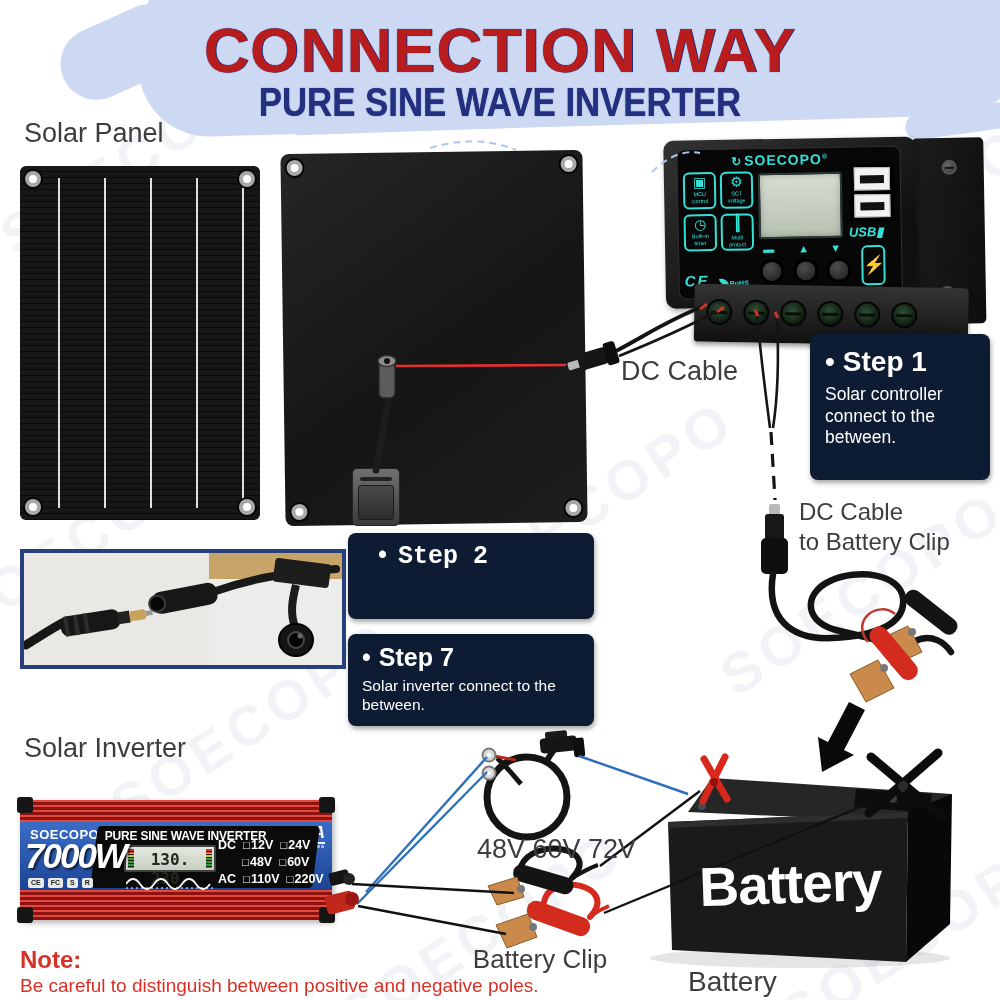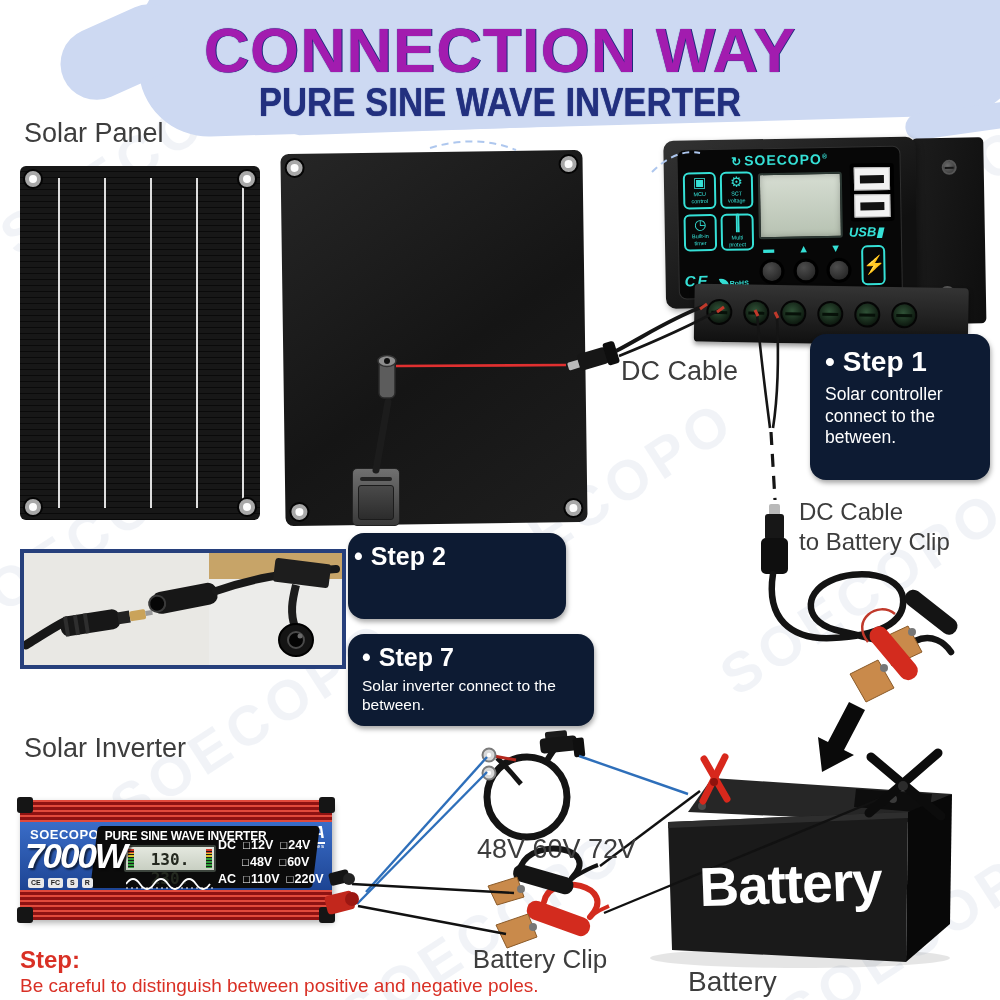--- a/index.html
+++ b/index.html
@@ -13,21 +13,21 @@
         font-size:56px; transform:rotate(-33deg); white-space:nowrap; }
   .wm.blue { color:#b9cdf0; opacity:.5; }
 
   
   .brush { position:absolute; background:#cdd9f2; }
   #brush-main { left:138px; top:-42px; width:886px; height:168px; border-radius:70px; transform:rotate(-1.6deg); }
   #brush-2 { left:288px; top:106px; width:440px; height:22px; border-radius:12px; transform:rotate(-2deg); }
   #brush-3 { left:58px; top:16px; width:130px; height:72px; border-radius:44px; transform:rotate(-24deg); }
   #brush-4 { left:905px; top:108px; width:110px; height:26px; border-radius:14px; transform:rotate(-8deg); }
   #main-title { left:0; right:0; top:14px; text-align:center; font-size:63px; font-weight:900;
-     color:#a21caf; letter-spacing:1px; text-shadow:0 0 1px #1e2e7e, 1px 0 0 #1e2e7e; }
+     color:#b91c1c; letter-spacing:1px; text-shadow:0 0 1px #1e2e7e, 1px 0 0 #1e2e7e; }
   #sub-title { left:0; right:0; top:82px; text-align:center; font-size:37px; font-weight:900;
      color:#22307f; letter-spacing:0px; transform:scaleX(.94) scaleY(1.08); text-shadow:0 0 1px #22307f; }
 
   .gray-label { position:absolute; color:#3d3d3d; }
 
   
   #panel-front { left:20px; top:166px; width:240px; height:354px; border-radius:6px;
      background:repeating-linear-gradient(180deg,#171717 0 5px,#0a0a0a 5px 6px),#101010; }
   .pline { position:absolute; top:12px; bottom:12px; width:2px; background:#e9e9e9; opacity:.95; }
   .grommet { position:absolute; width:16px; height:16px; border-radius:50%;
@@ -76,29 +76,29 @@
   #rohs { position:absolute; left:40px; top:128px; font-size:7px; font-weight:bold; }
   .leaf { display:inline-block; width:9px; height:9px; background:#35e0d6;
      border-radius:0 9px 0 9px; transform:rotate(-12deg); margin-right:1px; vertical-align:-1px; }
   #ctl-terminals { position:absolute; left:28px; top:150px; width:274px; height:58px; border-radius:4px;
      background:linear-gradient(#343434,#101010); transform:rotate(2deg); box-shadow:0 3px 5px rgba(0,0,0,.4); }
   .term { position:absolute; top:15px; width:26px; height:26px; border-radius:50%;
      background:radial-gradient(circle at 45% 40%, #2f5136,#0d180f 75%); border:2px solid #050505; }
   .term::after { content:""; position:absolute; left:3px; top:10px; width:16px; height:3px; background:#061008; }
 
   
-  .step-box { position:absolute; background:#0d1b33; border-radius:16px; color:#fff;
+  .step-box { position:absolute; background:#0d1b33; border-radius:8px; color:#fff;
      box-shadow:1px 3px 5px rgba(0,0,0,.35); padding:12px 15px; }
   .step-title { font-weight:800; }
   .step-bullet { margin-right:8px; }
   .step-text { margin-top:6px; line-height:1.24; }
   #step1 { left:810px; top:334px; width:180px; height:146px; }
   #step1 .step-title { font-size:28px; }
   #step1 .step-text { font-size:17.5px; }
-  #step2 { left:348px; top:533px; width:218px; height:86px; padding:9px 6px; }
+  #step2 { left:348px; top:533px; width:246px; height:86px; padding:9px 27px;font-family:Liberation Mono, monospace; }
   #step3 { left:348px; top:634px; width:246px; height:92px; padding:9px 14px; }
   #step2 .step-title, #step3 .step-title { font-size:25px; }
   #step2 .step-text, #step3 .step-text { font-size:15.5px; margin-top:4px; }
 
   
   #photo-frame { left:20px; top:549px; width:326px; height:120px; border:4px solid #27407c;
      background:#e9e8e4; }
 
   
   #inverter { left:20px; top:800px; width:312px; height:120px; }
@@ -489,16 +489,16 @@
     </g>
     <g>
       <path d="M869,813 L938,753" stroke="#0c0c0c" stroke-width="9" stroke-linecap="round"></path>
       <path d="M871,757 L941,816" stroke="#0c0c0c" stroke-width="9" stroke-linecap="round"></path>
       <circle cx="903" cy="786" r="5" fill="#2b2b2b"></circle>
     </g>
   </svg>
 
   <div class="abs" id="battery-word">Battery</div>
 
-  <div class="abs z4" id="note-title">Step:</div>
+  <div class="abs z4" id="note-title">Note:</div>
   <div class="abs z4" id="note-text">Be careful to distinguish between positive and negative poles.</div>
 
 </div>
 
 </body></html>

